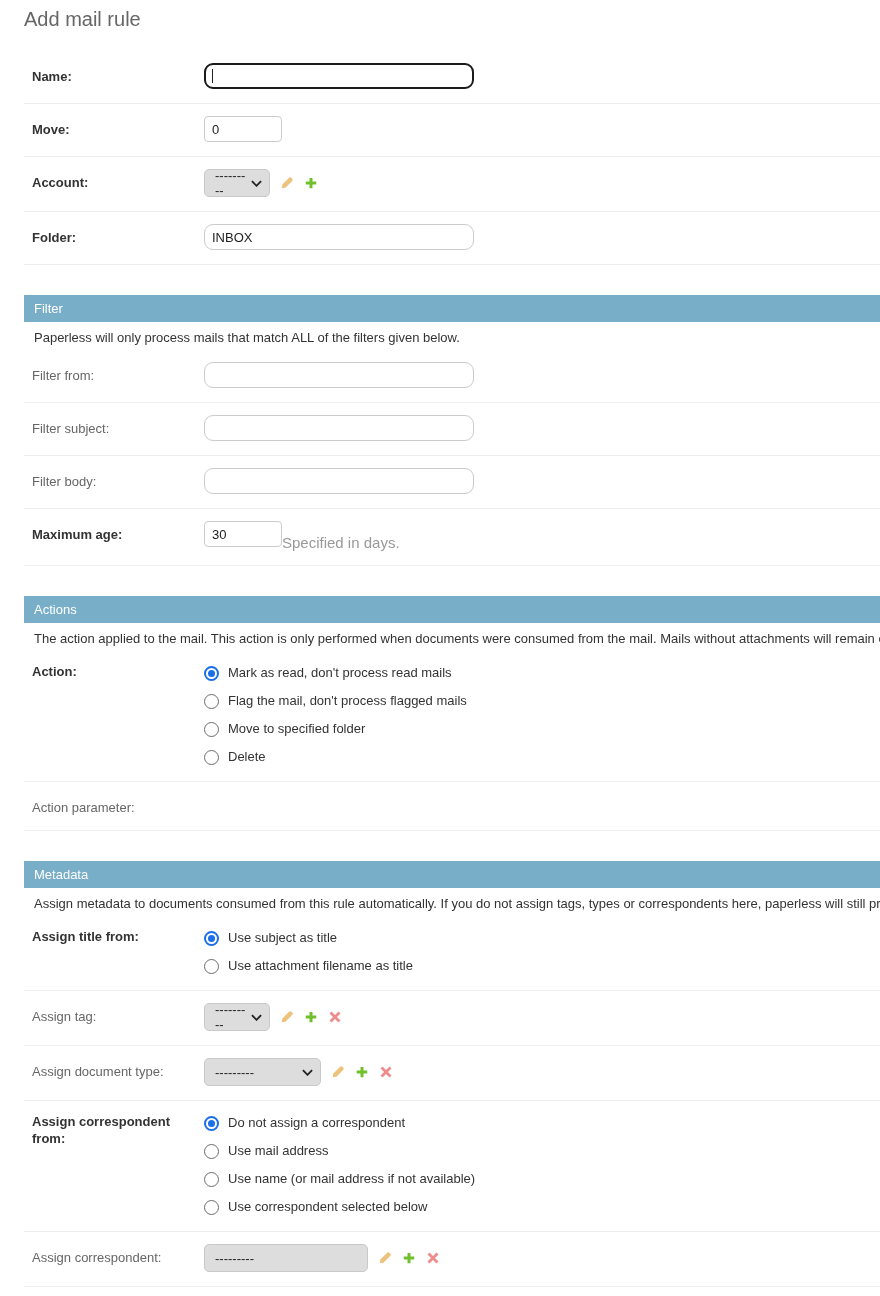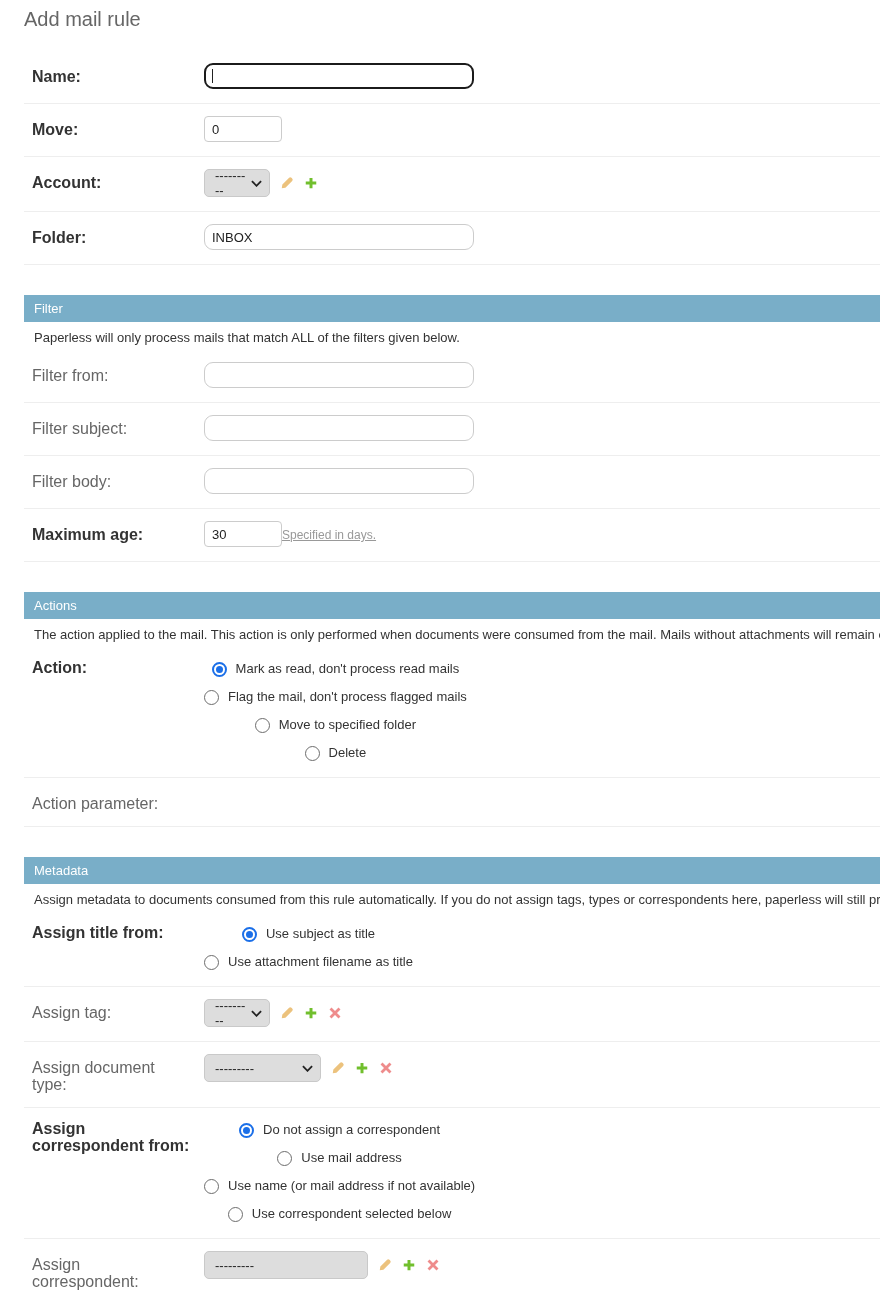--- a/index.html
+++ b/index.html
@@ -8,21 +8,21 @@
   .page { width:1200px; padding:8px 0 0 24px; }
   h1.page-title { font-size:20px; font-weight:400; color:#666; margin-bottom:20px; }
 
   .module { margin-bottom:30px; }
   .module h2 { background:#79aec8; color:#fff; font-size:13px; font-weight:400;
                padding:6px 10px; line-height:15px; }
   .description { padding:8px 0 5px 10px; font-size:13px; color:#333; white-space:nowrap; }
 
   .form-row { display:flex; align-items:flex-start; padding:12px 8px 14px 8px;
               border-bottom:1px solid #eee; }
-  .form-row label { width:172px; flex:0 0 172px; color:#666; font-size:16px;
+  .form-row label { width:172px; flex:0 0 172px; color:#666; font-size:13px;
                     padding-top:5px; padding-right:14px; line-height:17px; }
   .form-row label.required { font-weight:bold; color:#333; }
   .field { display:flex; align-items:center; }
   .field-col { display:flex; flex-direction:row; }
 
   .vTextField, .vIntegerField {
     height:26px; border:1px solid #ccc; border-radius:4px; padding:0 7px;
     font-family:"Liberation Sans", sans-serif; font-size:13px; color:#222; background:#fff;
   }
   .vTextField { width:270px;border-radius:9px; }
@@ -36,30 +36,30 @@
     height:28px; background:#ddd; border:1px solid #c9c9c9; border-radius:5px;
     padding:0 7px 0 10px; color:#222; font-size:13px; cursor:default;
   }
   .select .chev { flex:0 0 auto; margin-left:4px; }
   .w-account { width:66px; } .w-tag { width:66px; }
   .w-doctype { width:117px; } .w-correspondent { width:164px; }
 
   .icon { display:inline-flex; margin-left:10px; cursor:pointer; }
 
   .radio-group { display:flex; flex-direction:column; padding-top:2px; }
-  .radio-option { display:flex; align-items:center; margin-bottom:12px;justify-content:center; }
+  .radio-option { display:flex; align-items:center; margin-bottom:12px; }
   .radio-option:last-child { margin-bottom:2px; }
   .radio { width:15px; height:15px; border-radius:50%; border:1.5px solid #6d6d6d;
            flex:0 0 15px; position:relative; background:#fff; }
   .radio.checked { border:2px solid #1b6fe8; }
   .radio.checked::after { content:""; position:absolute; left:50%; top:50%;
            width:7px; height:7px; margin:-3.5px 0 0 -3.5px; border-radius:50%; background:#1b6fe8; }
   .radio-label { margin-left:9px; color:#333; font-size:13px; line-height:16px; }
 
-  .help { color:#999; font-size:12px; margin-top:7px;text-decoration:underline; }
+  .help { color:#999; font-size:15px; margin-top:13px; }
 </style>
 </head>
 <body>
 
 <div class="page">
 
   <h1 class="page-title">Add mail rule</h1>
 
   <div class="module">
     <div class="form-row">

